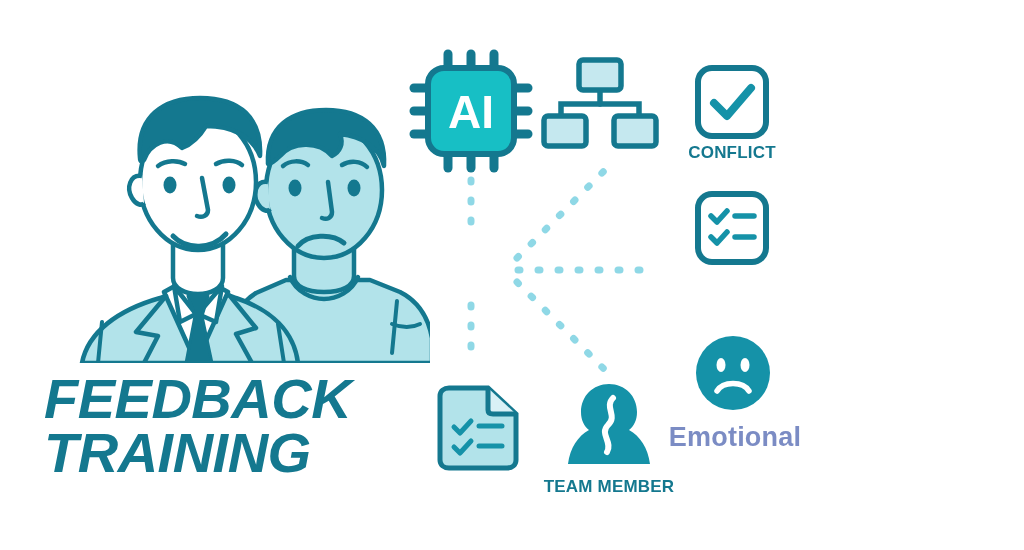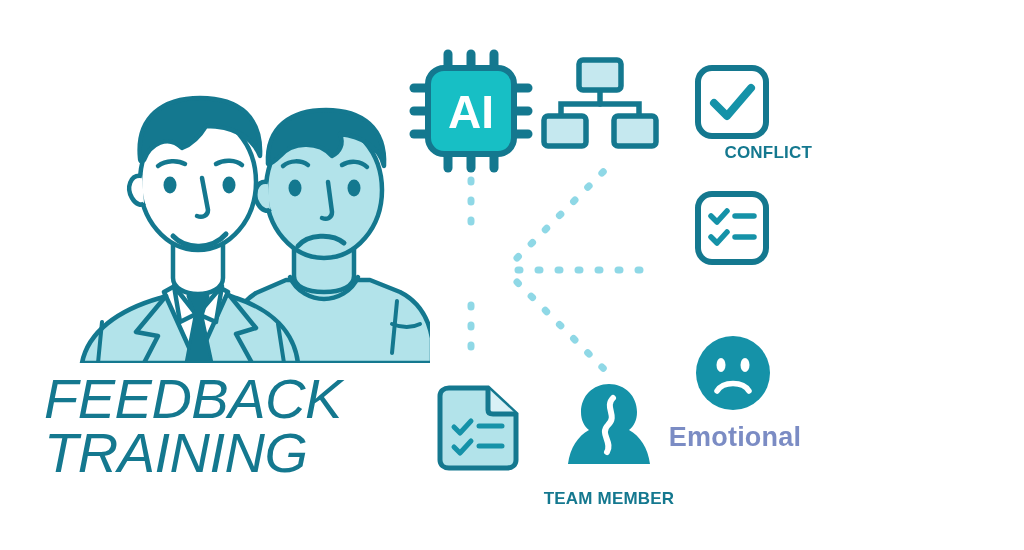--- a/index.html
+++ b/index.html
@@ -10,21 +10,21 @@
   }
   #stage{position:absolute;left:0;top:0;width:1024px;height:550px;}
   .abs{position:absolute;}
   .lbl{
     position:absolute;text-align:center;
     font-weight:bold;letter-spacing:0.2px;
     white-space:pre-line;line-height:1.12;
   }
   #title{
     position:absolute;left:44px;top:372px;width:400px;
-    font-style:italic;font-weight:normal;
+    font-style:italic;font-weight:bold;
     font-size:56px;line-height:0.97;
     letter-spacing:-0.5px;
     white-space:pre-line;
   }
   svg{display:block;overflow:visible;}
 </style>
 </head>
 <body>
 
 <div id="stage">
@@ -148,21 +148,21 @@
     </g>
     <rect x="37" y="4" width="42" height="30" rx="4" fill="#c5e8ef" stroke="#14788f" stroke-width="5.5"></rect>
     <rect x="2" y="60" width="42" height="30" rx="4" fill="#c5e8ef" stroke="#14788f" stroke-width="5.5"></rect>
     <rect x="72" y="60" width="42" height="30" rx="4" fill="#c5e8ef" stroke="#14788f" stroke-width="5.5"></rect>
   </svg>
 
   <svg class="abs" style="left:694px;top:64px;width:76px;height:76px;" viewBox="0 0 76 76">
     <rect x="4" y="4" width="68" height="68" rx="14" fill="none" stroke="#14788f" stroke-width="6"></rect>
     <path d="M20 39 L33 52 L57 24" fill="none" stroke="#1592a8" stroke-width="8" stroke-linecap="round" stroke-linejoin="round"></path>
   </svg>
-  <div class="lbl" style="left:652px;top:143px;width:160px;font-size:17px;color:#14788f;text-align:right;">CONFLICT</div>
+  <div class="lbl" style="left:652px;top:143px;width:160px;font-size:17px;color:#14788f;">CONFLICT</div>
 
   <svg class="abs" style="left:694px;top:190px;width:76px;height:76px;" viewBox="0 0 76 76">
     <rect x="4" y="4" width="68" height="68" rx="14" fill="none" stroke="#14788f" stroke-width="6"></rect>
     <path d="M17 26 L23 32 L33 21" fill="none" stroke="#1592a8" stroke-width="5.5" stroke-linecap="round" stroke-linejoin="round"></path>
     <line x1="41" y1="26" x2="60" y2="26" stroke="#1592a8" stroke-width="5.5" stroke-linecap="round"></line>
     <path d="M17 47 L23 53 L33 42" fill="none" stroke="#1592a8" stroke-width="5.5" stroke-linecap="round" stroke-linejoin="round"></path>
     <line x1="41" y1="47" x2="60" y2="47" stroke="#1592a8" stroke-width="5.5" stroke-linecap="round"></line>
   </svg>
 
   <svg class="abs" style="left:694px;top:334px;width:78px;height:78px;" viewBox="0 0 78 78">
@@ -182,15 +182,15 @@
     <path d="M22 63 L28 69 L39 57" fill="none" stroke="#1592a8" stroke-width="5" stroke-linecap="round" stroke-linejoin="round"></path>
     <line x1="47" y1="62" x2="70" y2="62" stroke="#1592a8" stroke-width="5" stroke-linecap="round"></line>
   </svg>
 
   <svg class="abs" style="left:566px;top:382px;width:86px;height:86px;" viewBox="0 0 86 86">
     <path d="M43 2 C27 2 15 14 15 30 C15 38 18 44 23 48
              C12 54 4 66 2 82 L84 82 C82 66 74 54 63 48
              C68 44 71 38 71 30 C71 14 59 2 43 2 Z" fill="#1592a8"></path>
     <path d="M47 16 C38 25 52 34 42 43 C33 52 47 60 41 70" fill="none" stroke="#ffffff" stroke-width="6" stroke-linecap="round"></path>
   </svg>
-  <div class="lbl" style="left:518px;top:477px;width:182px;font-size:17px;color:#14788f;margin-top:12px;">TEAM MEMBER</div>
+  <div class="lbl" style="left:518px;top:477px;width:182px;font-size:17px;color:#14788f;">TEAM MEMBER</div>
 
 </div>
 
 </body></html>

